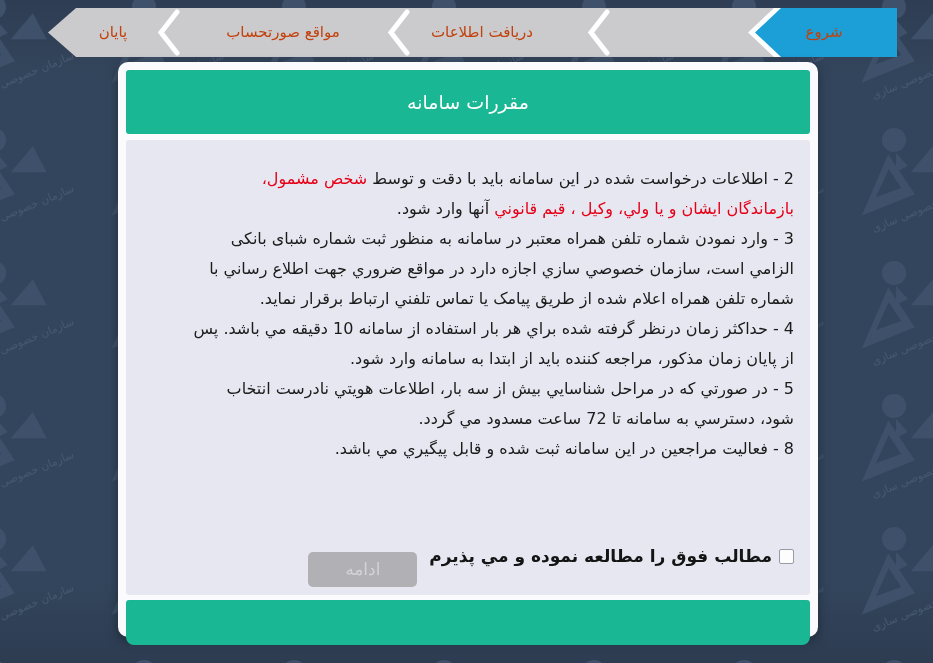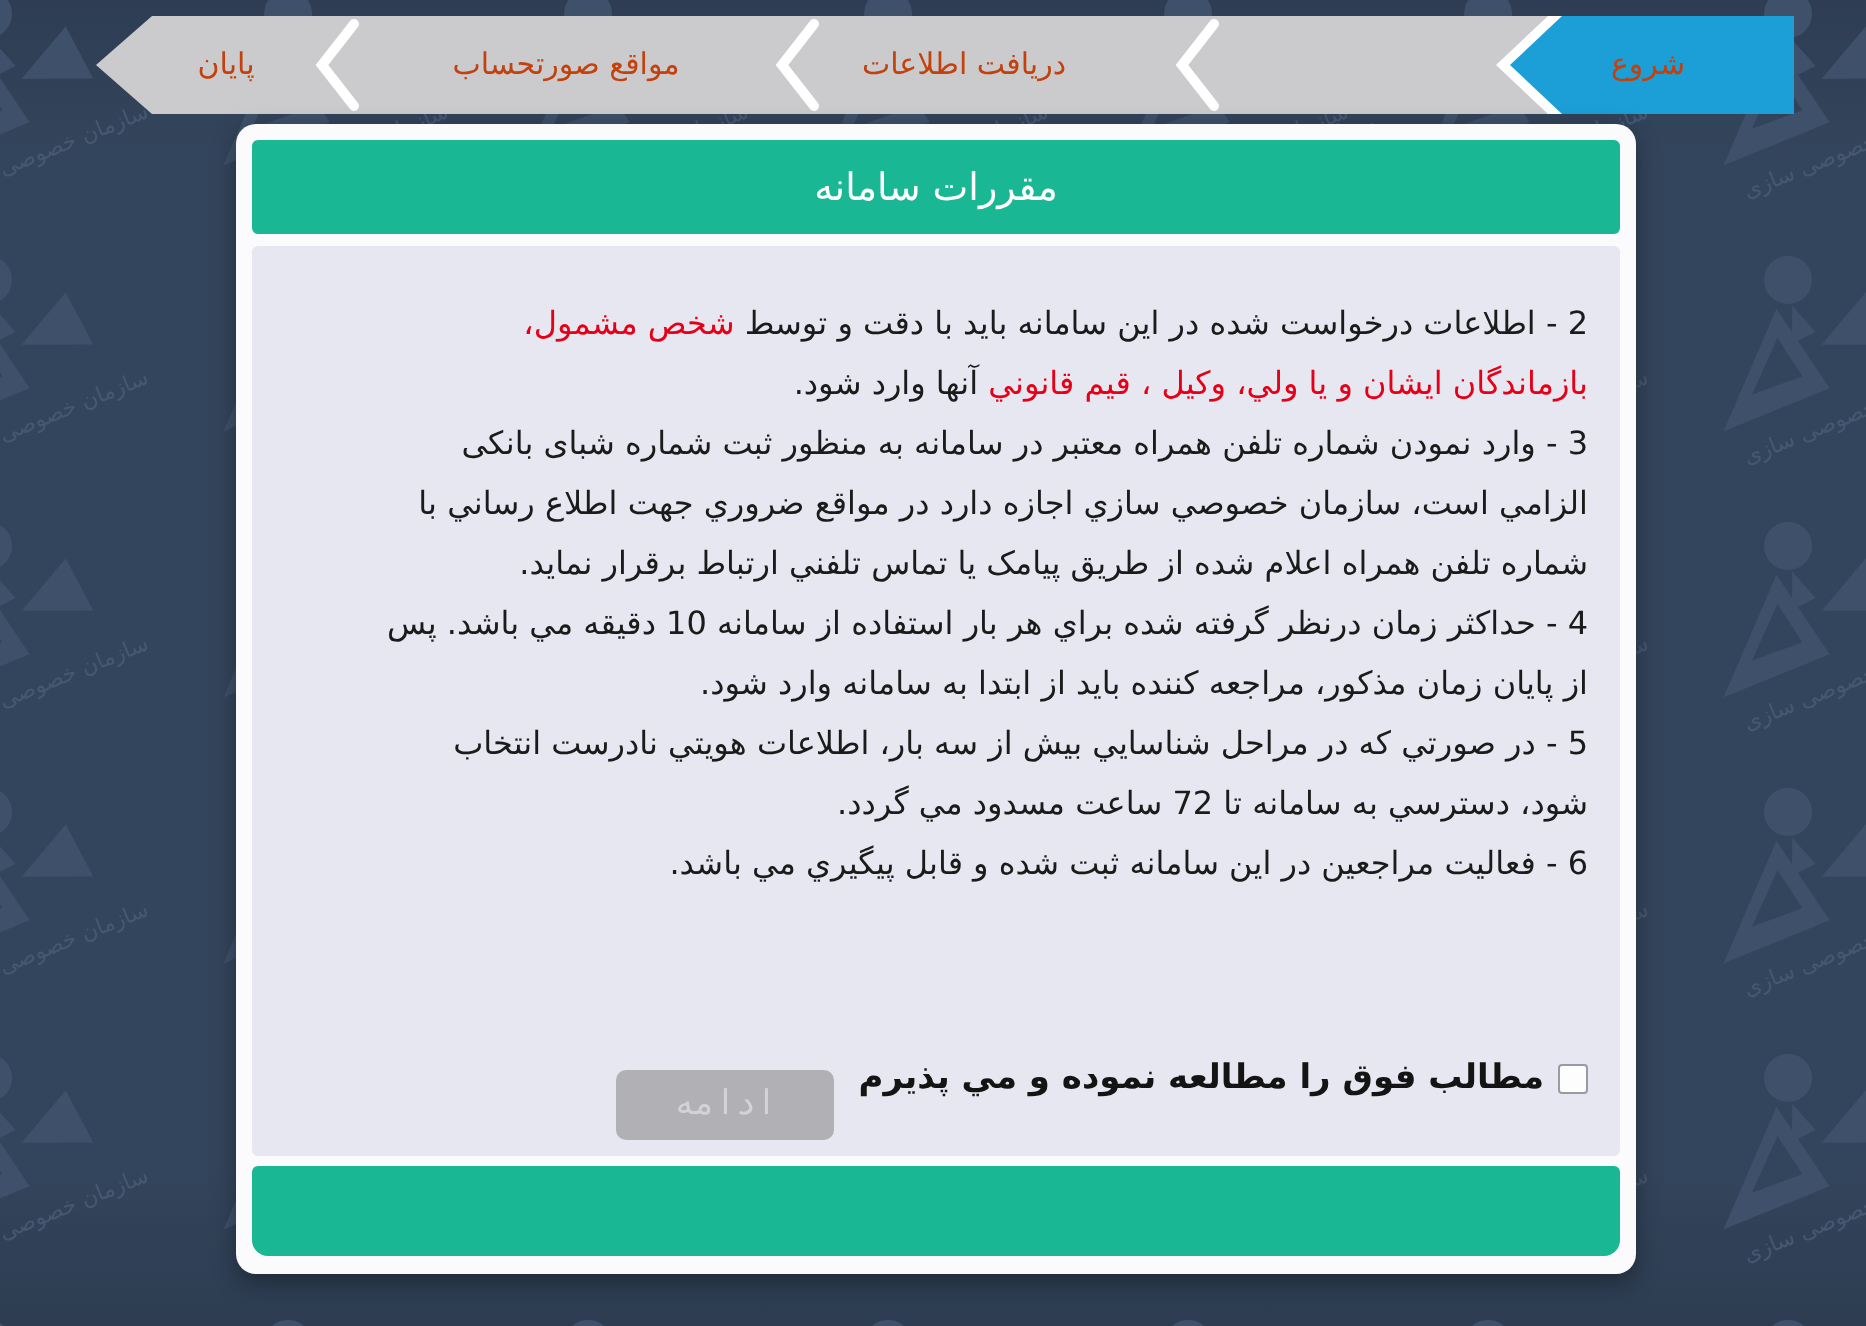--- a/index.html
+++ b/index.html
@@ -36,21 +36,21 @@
   .lbl-ident{left:560px;width:140px;margin-top:36px;}
   .lbl-start{left:720px;width:112px;}
 
   
   .card{
     position:absolute;left:118px;top:62px;width:700px;height:575px;
     background:#fbfbfd;border-radius:10px;box-sizing:border-box;
     padding:8px 8px 4px 8px;box-shadow:0 4px 12px rgba(0,0,0,0.35);
   }
   .card-header{
-    height:47px;background:#1ab795;border-radius:3px;
+    height:64px;background:#1ab795;border-radius:3px;
     display:flex;align-items:center;justify-content:center;
   }
   .card-title{color:#ffffff;font-size:19px;}
   .card-body{
     position:relative;margin-top:6px;height:455px;background:#e7e7f1;
     border-radius:3px;direction:rtl;overflow:hidden;
   }
   .rules{padding:24px 16px 0 16px;text-align:right;color:#1b1b1b;font-size:16px;}
   .rule-line{line-height:30px;white-space:nowrap;}
   .red{color:#e60017;}
@@ -60,21 +60,21 @@
   }
   .checkbox{
     width:13px;height:13px;background:#fdfdfd;border:1px solid #9a9aa6;
     border-radius:2px;flex:0 0 auto;cursor:pointer;
   }
   .accept-label{
     margin-right:7px;margin-left:12px;font-weight:bold;font-size:17px;color:#141414;cursor:pointer;
   }
   .continue-btn{
     width:109px;height:35px;background:#b1b1b5;color:#d3d3d7;border:none;
-    border-radius:5px;font-size:17px;font-family:Liberation Mono, monospace;cursor:default;margin-top:27px;
+    border-radius:5px;font-size:17px;font-family:Liberation Sans, sans-serif;cursor:default;margin-top:27px;
   }
   .card-footer{
     margin-top:5px;height:45px;background:#1ab795;border-radius:3px 3px 8px 8px;
   }
 </style>
 </head>
 <body>
 
 <svg class="watermark" aria-hidden="true">
   <defs>
@@ -125,21 +125,21 @@
     <div class="rules">
       <div class="rule-line"><span>2 - اطلاعات درخواست شده در اين سامانه بايد با دقت و توسط </span><span class="red">شخص مشمول،</span></div>
       <div class="rule-line"><span class="red">بازماندگان ايشان و يا ولي، وكيل ، قيم قانوني</span><span> آنها وارد شود.</span></div>
       <div class="rule-line"><span>3 - وارد نمودن شماره تلفن همراه معتبر در سامانه به منظور ثبت شماره شبای بانکی</span></div>
       <div class="rule-line"><span>الزامي است، سازمان خصوصي سازي اجازه دارد در مواقع ضروري جهت اطلاع رساني با</span></div>
       <div class="rule-line"><span>شماره تلفن همراه اعلام شده از طريق پيامک يا تماس تلفني ارتباط برقرار نمايد.</span></div>
       <div class="rule-line"><span>4 - حداکثر زمان درنظر گرفته شده براي هر بار استفاده از سامانه 10 دقيقه مي باشد. پس</span></div>
       <div class="rule-line"><span>از پايان زمان مذکور، مراجعه کننده بايد از ابتدا به سامانه وارد شود.</span></div>
       <div class="rule-line"><span>5 - در صورتي که در مراحل شناسايي بيش از سه بار، اطلاعات هويتي نادرست انتخاب</span></div>
       <div class="rule-line"><span>شود، دسترسي به سامانه تا 72 ساعت مسدود مي گردد.</span></div>
-      <div class="rule-line"><span>6 - فعاليت مراجعين در اين سامانه ثبت شده و قابل پيگيري مي باشد.</span></div>
+      <div class="rule-line"><span>8 - فعاليت مراجعين در اين سامانه ثبت شده و قابل پيگيري مي باشد.</span></div>
     </div>
 
     <div class="accept-row">
       <span class="checkbox" role="checkbox" aria-checked="false"></span>
       <span class="accept-label">مطالب فوق را مطالعه نموده و مي پذيرم</span>
       <button class="continue-btn" disabled="">ادامه</button>
     </div>
   </div>
 
   <div class="card-footer"></div>

